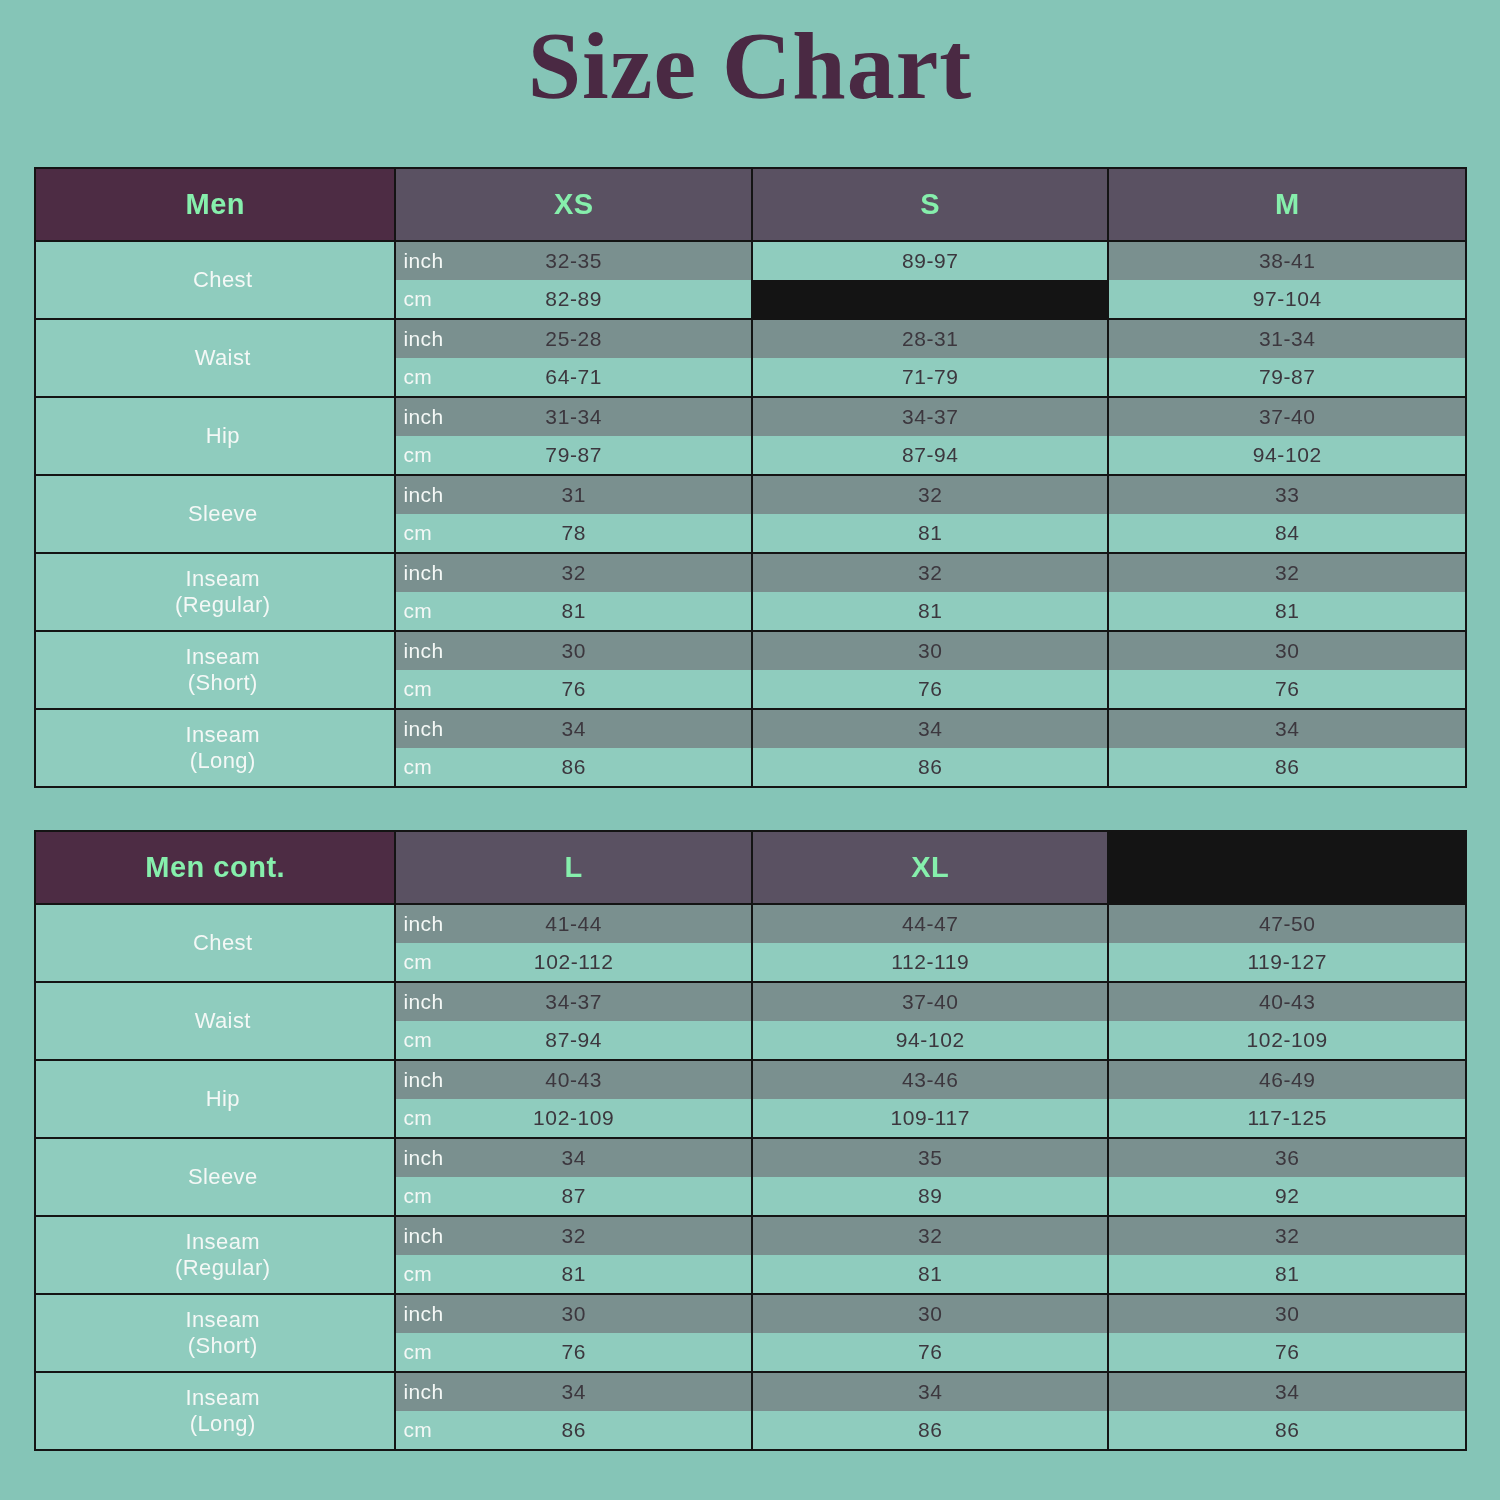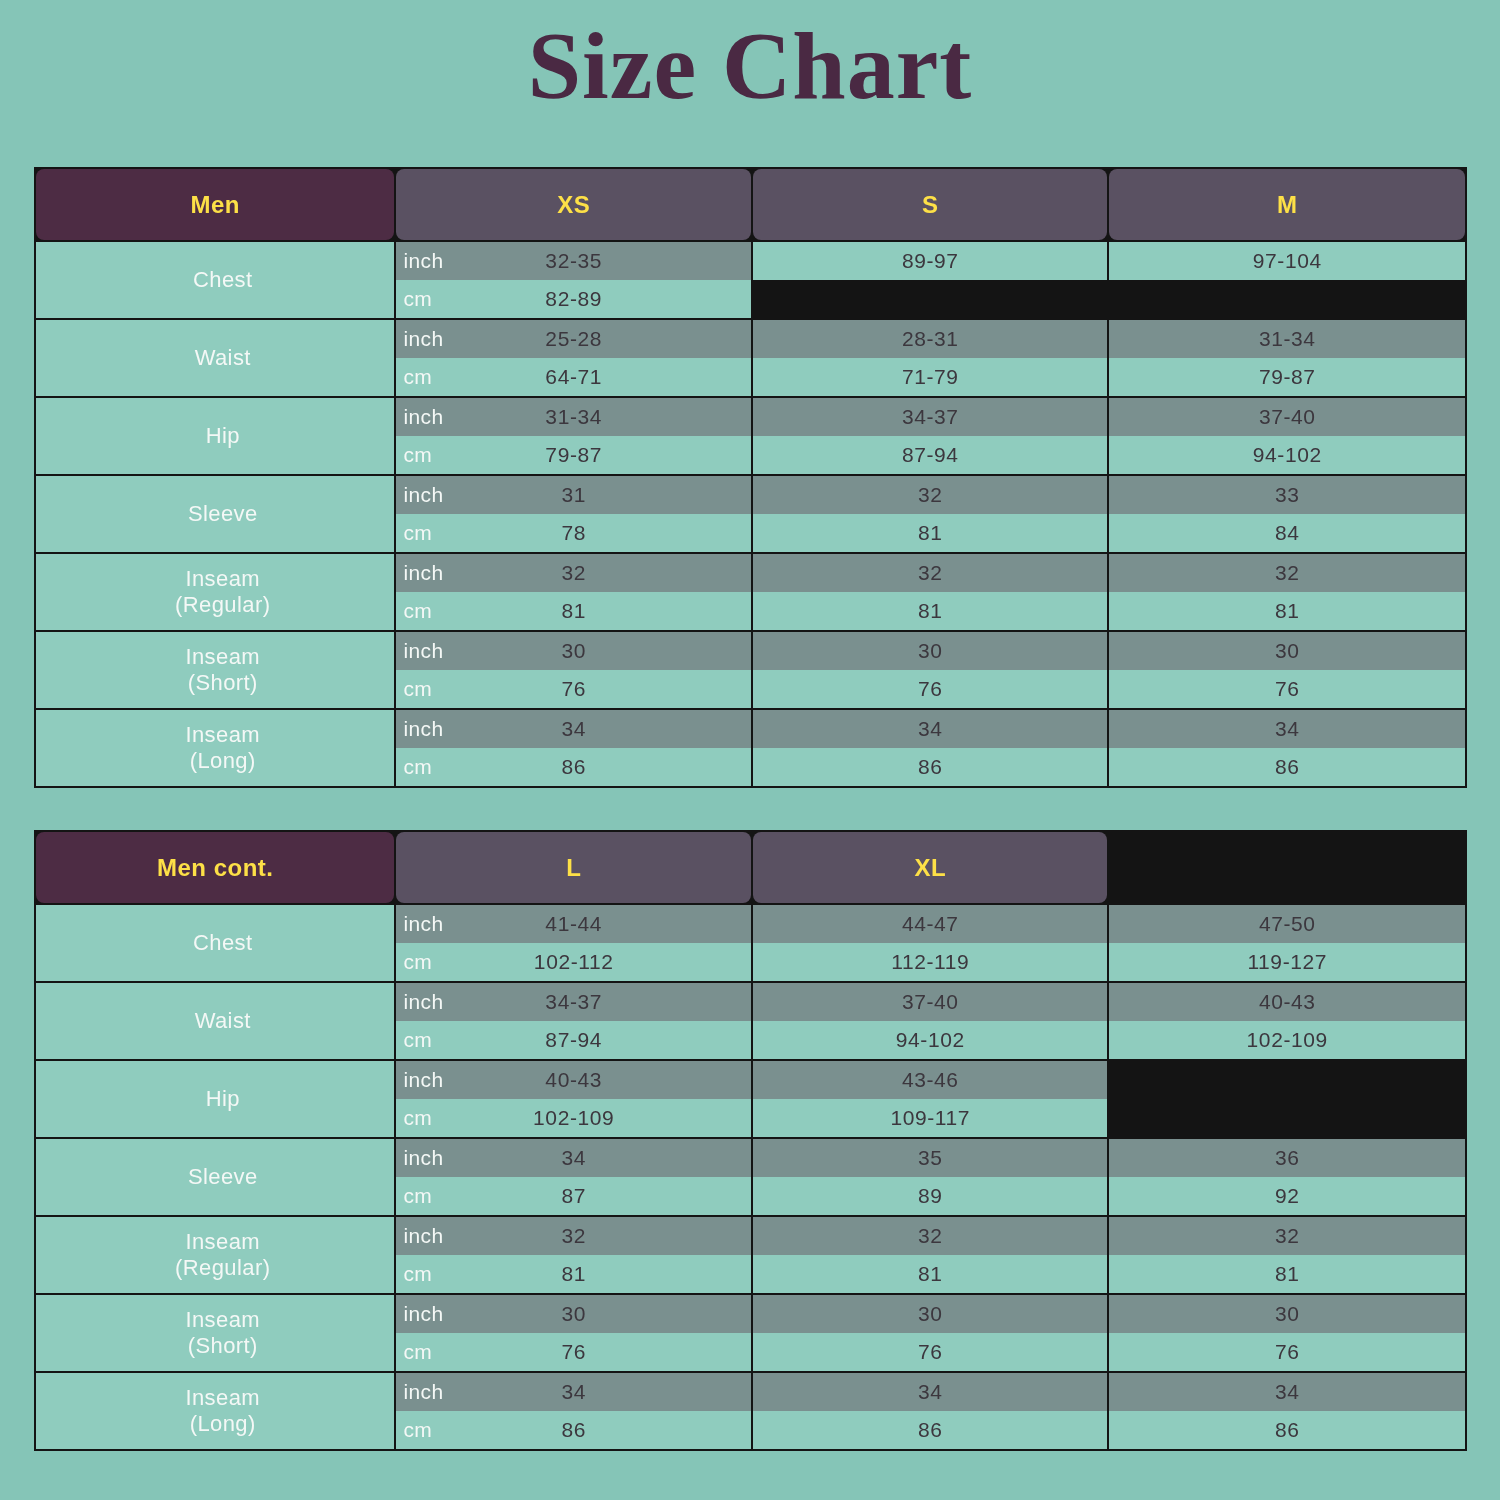--- a/index.html
+++ b/index.html
@@ -45,25 +45,24 @@
   }
   .t1 { top: 167px; }
   .t2 { top: 830px; }
   .thead, .trow {
     display: grid;
     grid-template-columns: 361fr 357fr 357fr 358fr;
     column-gap: 2px;
   }
   .th {
     display: flex; align-items: center; justify-content: center;
-    color: #fde047;
+    color: #86efac;
     font-weight: 700;
-    font-size: 24px;
+    font-size: 29px;
     letter-spacing: 0.5px;
-    border-radius: 8px;
   }
   .th-label { background: var(--header-label-bg); }
   .th-size  { background: var(--header-size-bg); }
   .label-cell {
     background: var(--cm-row-bg);
     display: flex; flex-direction: column;
     align-items: center; justify-content: center;
     color: var(--light-text);
     font-size: 22px;
     line-height: 1.18;
@@ -116,20 +115,23 @@
           <span class="unit">cm</span>
           <span>82-89</span>
         </div>
     </div>
     <div class="vcol">
       <div class="vcell cm-row">
           <span>89-97</span>
         </div>
     </div>
     <div class="vcol">
+      <div class="vcell inch-row">
+          <span>38-41</span>
+        </div>
       <div class="vcell cm-row">
           <span>97-104</span>
         </div>
     </div>
   </div>
 
   <div class="trow">
     <div class="label-cell">
       <span>Waist</span>
       <span></span>
@@ -417,20 +419,28 @@
         </div>
     </div>
     <div class="vcol">
       <div class="vcell inch-row">
           <span>43-46</span>
         </div>
       <div class="vcell cm-row">
           <span>109-117</span>
         </div>
     </div>
+    <div class="vcol">
+      <div class="vcell inch-row">
+          <span>46-49</span>
+        </div>
+      <div class="vcell cm-row">
+          <span>117-125</span>
+        </div>
+    </div>
   </div>
 
   <div class="trow">
     <div class="label-cell">
       <span>Sleeve</span>
       <span></span>
     </div>
     <div class="vcol">
       <div class="vcell inch-row">
           <span class="unit">inch</span>

